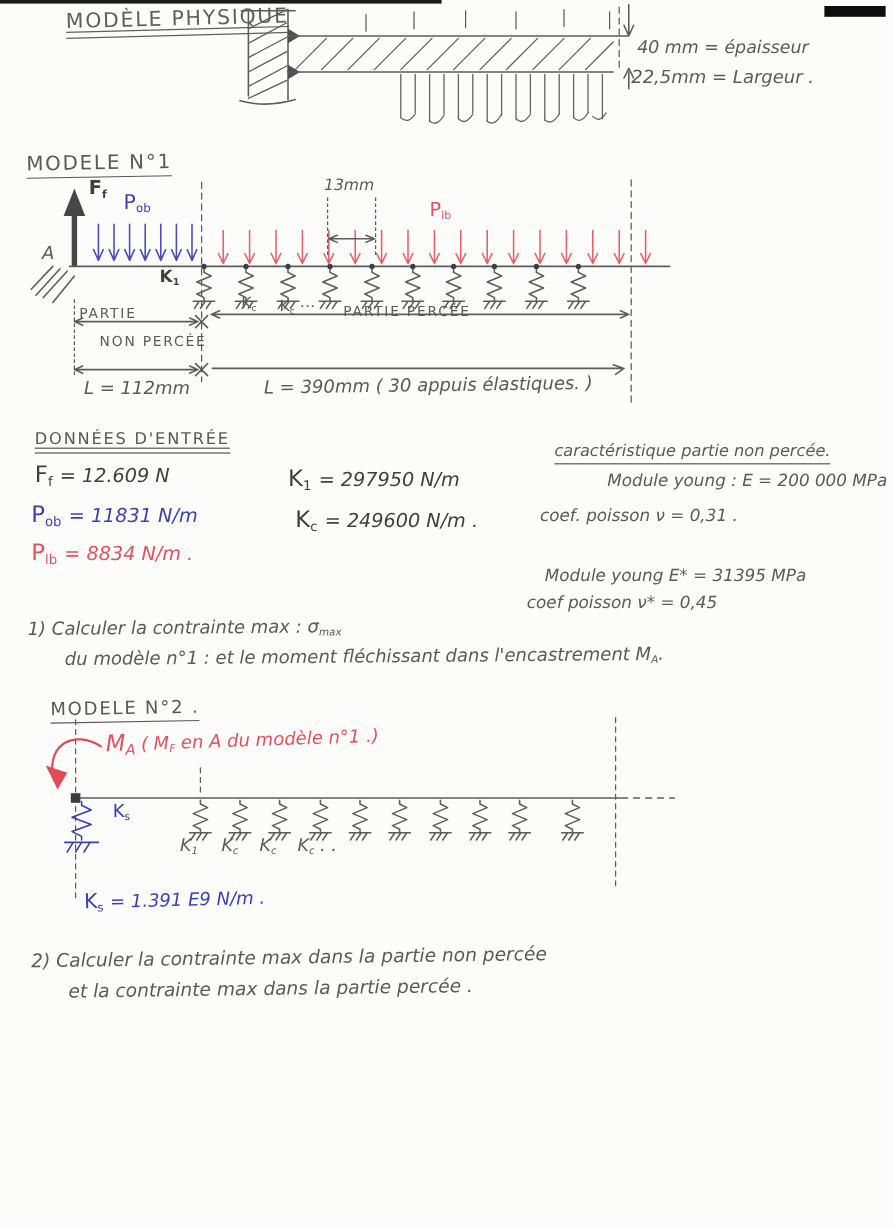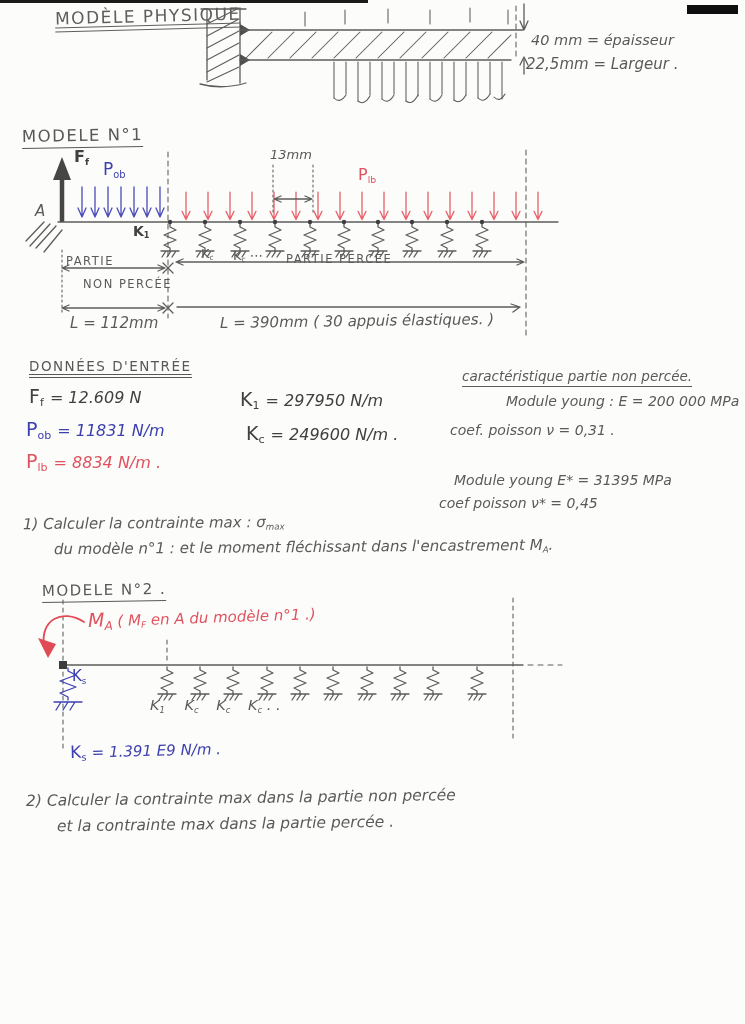--- a/index.html
+++ b/index.html
@@ -238,21 +238,21 @@
         <use href="#sp2" transform="translate(267,667)"></use>
       <use href="#sp2" transform="translate(300,667)"></use>
         <use href="#sp2" transform="translate(333,667)"></use>
       <use href="#sp2" transform="translate(367,667)"></use>
         <use href="#sp2" transform="translate(400,667)"></use>
       <use href="#sp2" transform="translate(433,667)"></use>
         <use href="#sp2" transform="translate(477,667)"></use>
     </g>
   </svg>
 
-  <div class="txt blue" style="left:72px;top:668px;font-size:15px;">
+  <div class="txt blue" style="left:94px;top:668px;font-size:15px;">
     <span>K</span><span class="sb">s</span>
   </div>
 
   <div class="txt hw" style="left:150px;top:698px;font-size:14.5px;">
     <span style="margin-right:15px;"><span>K</span><span class="sb">1</span></span>
     <span style="margin-right:13px;"><span>K</span><span class="sb">c</span></span>
     <span style="margin-right:13px;"><span>K</span><span class="sb">c</span></span>
     <span><span>K</span><span class="sb">c</span></span>
     <span> . .</span>
   </div>

